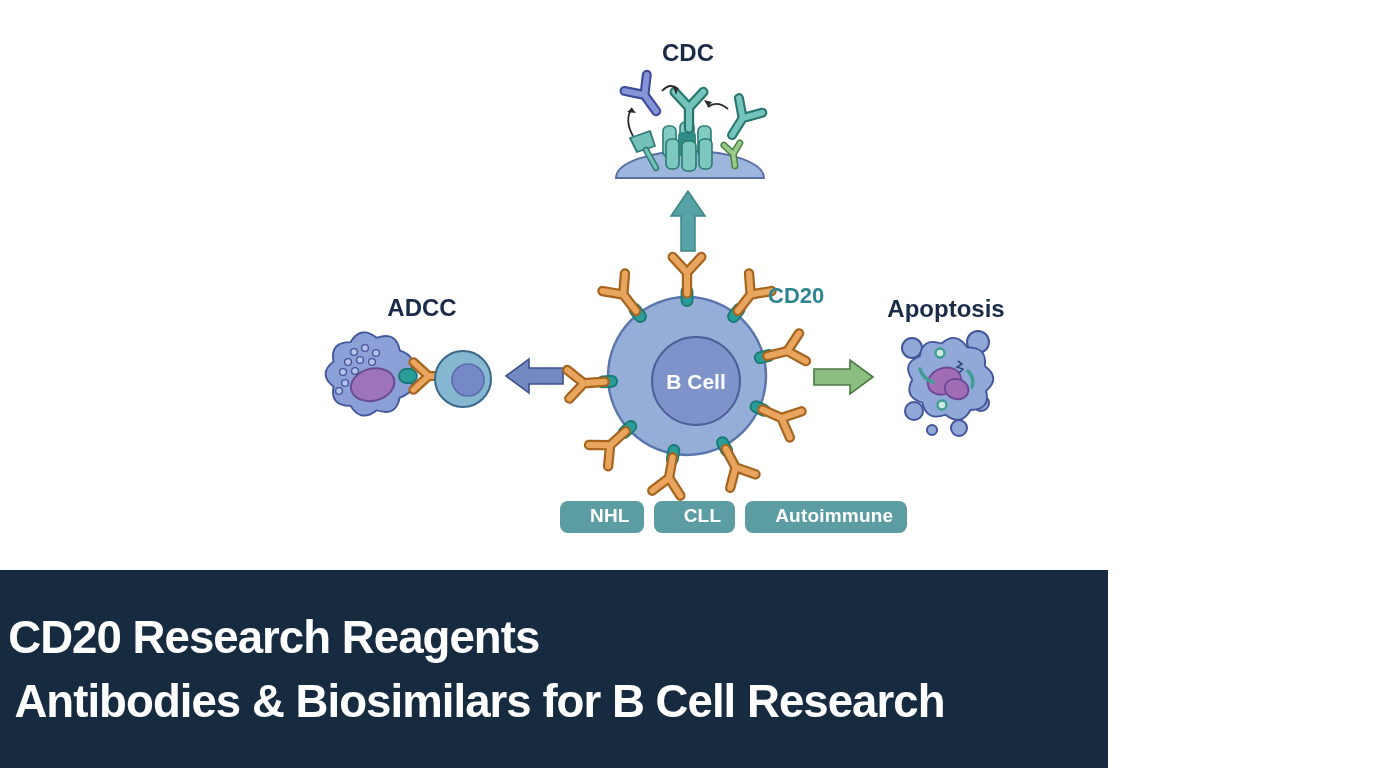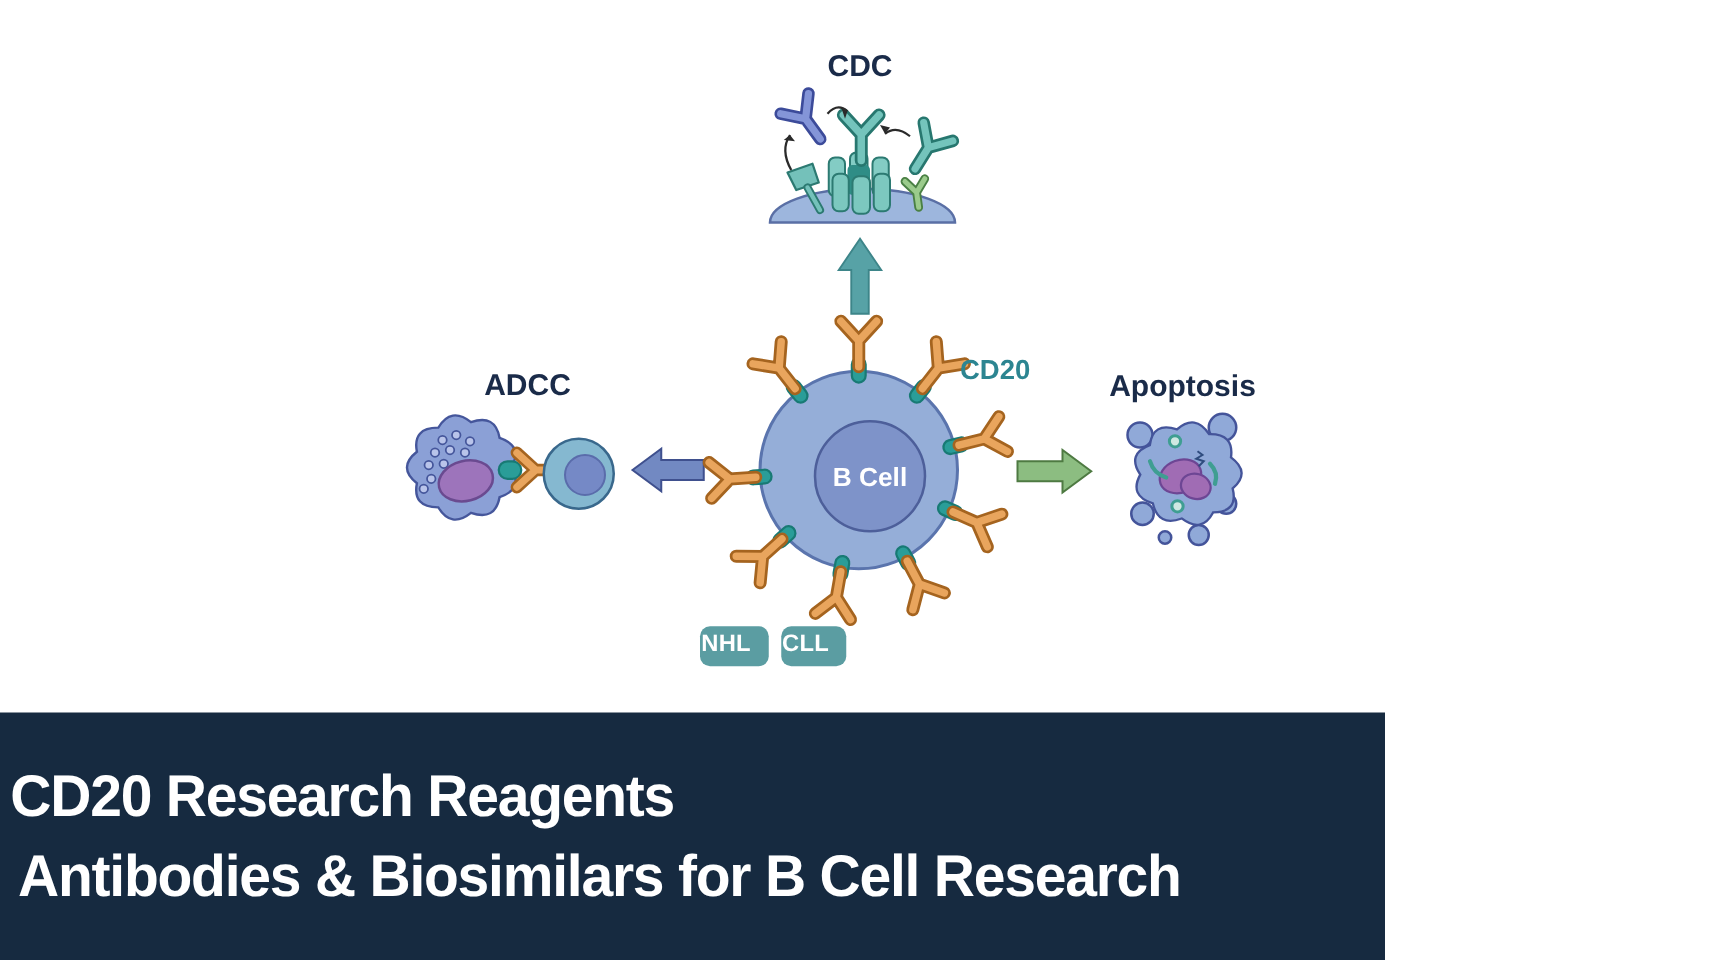--- a/index.html
+++ b/index.html
@@ -9,21 +9,21 @@
   }
   svg text{font-family:"Liberation Sans", sans-serif;}
   .mech-label{font-size:24px;font-weight:700;fill:#1a2b49;}
   .cd20-label{font-size:22px;font-weight:700;fill:#2c8591;}
   .bcell-label{font-size:21px;font-weight:700;fill:#ffffff;}
   .badges{
     position:absolute;left:560px;top:501px;display:flex;gap:10px;align-items:center;
   }
   .badge{
     background:#5b9da2;color:#ffffff;font-weight:700;font-size:19px;
-    padding:4px 14px 6px 1px;border-radius:8px;letter-spacing:0.2px;white-space:nowrap;
+    padding:4px 14px 6px 30px;border-radius:8px;letter-spacing:0.2px;white-space:nowrap;
   }
   .banner{
     position:absolute;left:0;top:570px;width:1376px;height:198px;background:#162a40;
     display:flex;flex-direction:column;align-items:flex-start;justify-content:center;
   }
   .banner-line{
     color:#ffffff;font-weight:700;font-size:47px;line-height:64px;letter-spacing:-1px;
     transform:scaleX(0.97);white-space:nowrap;
   }
 </style>
@@ -190,20 +190,21 @@
       </g>
 
       <text x="768" y="303" text-anchor="start" class="cd20-label">CD20</text>
     </g>
   </svg>
 
   
   <div class="badges">
     <div class="badge">NHL</div>
     <div class="badge">CLL</div>
+    <div class="badge">Autoimmune</div>
   </div>
 
   
   <div class="banner">
     <div class="banner-line">CD20 Research Reagents</div>
     <div class="banner-line">Antibodies &amp; Biosimilars for B Cell Research</div>
   </div>
 
 </div>
 

